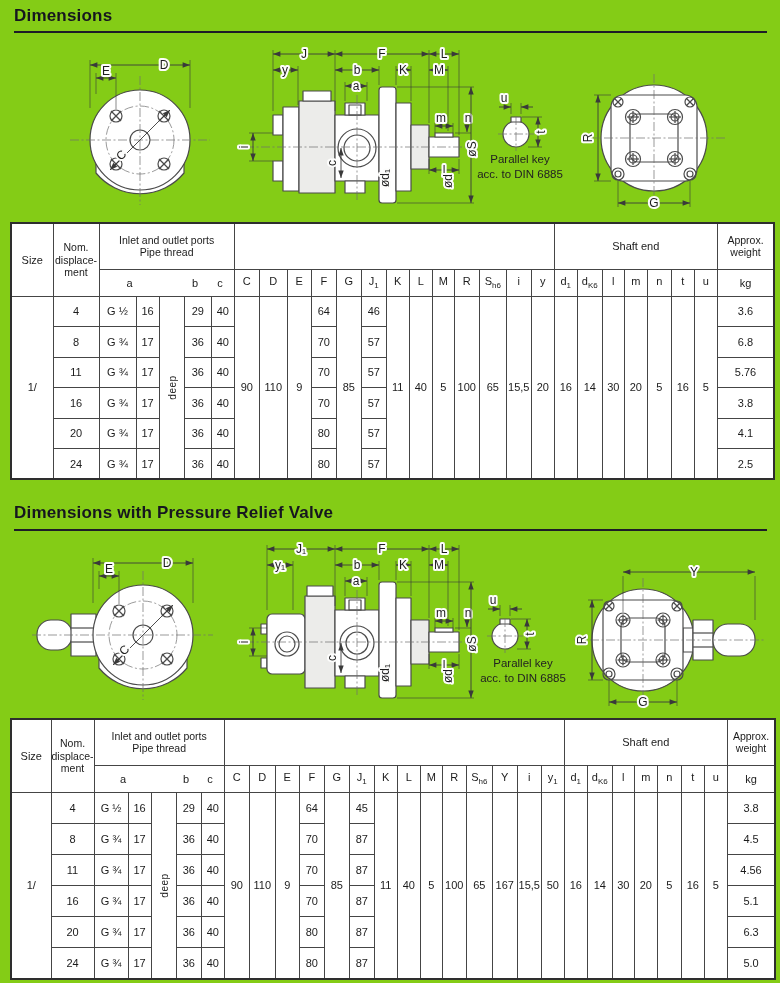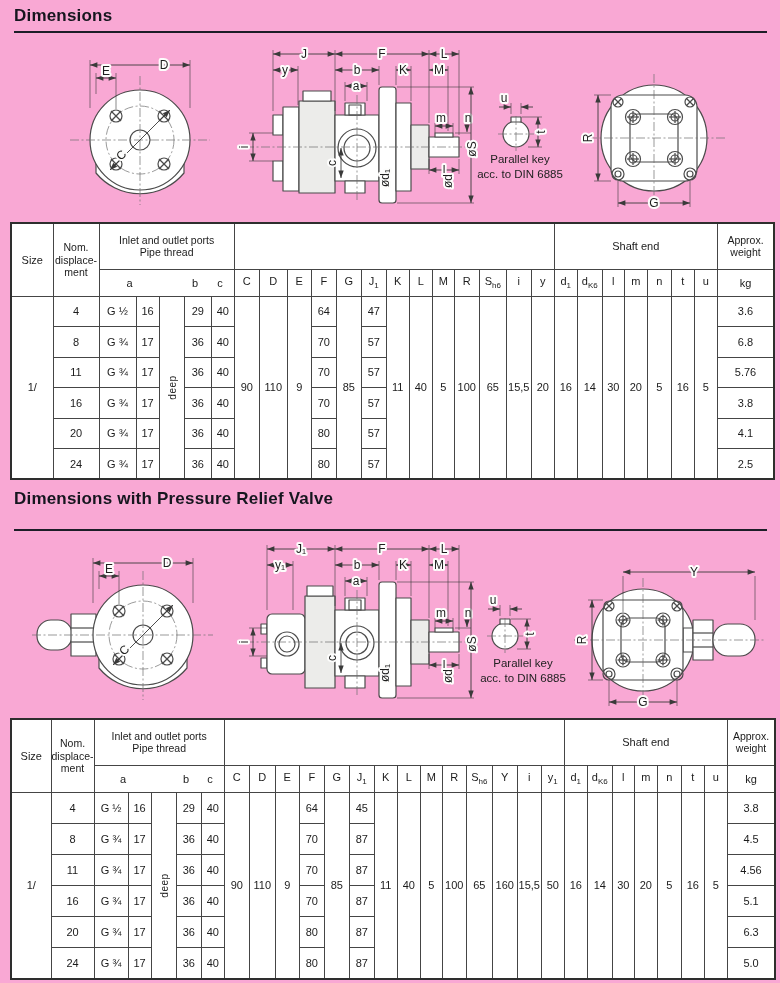--- a/index.html
+++ b/index.html
@@ -1,16 +1,16 @@
 <!DOCTYPE html>
 <html><head>
 <meta charset="utf-8">
 <style>
   html,body{margin:0;padding:0;background:#fff;}
-  .page{position:relative;width:780px;height:983px;background:#f9a8d4;font-family:"Liberation Sans",sans-serif;overflow:hidden;}
+  .page{position:relative;width:780px;height:983px;background:#84cc16;font-family:"Liberation Sans",sans-serif;overflow:hidden;}
   .sec-title{position:absolute;left:14px;font-size:17px;font-weight:bold;color:#16161f;letter-spacing:.2px;}
   .rule{position:absolute;left:14px;width:753px;height:2px;background:#1d1d27;}
   .cap{position:absolute;width:150px;text-align:center;font-size:11.5px;line-height:1.3;color:#222;}
 
   
   table.dim{position:absolute;left:10px;border-collapse:collapse;table-layout:fixed;background:#fff;border:2px solid #2e2e2e;}
   table.dim th,table.dim td{border:1px solid #454545;font-size:11px;font-weight:normal;color:#1b1b1b;text-align:center;padding:0;overflow:hidden;white-space:nowrap;}
   table.dim thead tr.h1{height:46px;}
   table.dim thead tr.h2{height:27px;}
   table.t1 tbody tr{height:30.5px;}
@@ -327,21 +327,21 @@
         <td>G ½</td>
         <td>16</td>
         <td rowspan="6" class="deepc"><span>deep</span></td>
         <td>29</td>
         <td>40</td>
         <td rowspan="6">90</td>
         <td rowspan="6">110</td>
         <td rowspan="6">9</td>
         <td>64</td>
         <td rowspan="6">85</td>
-        <td>47</td>
+        <td>46</td>
         <td rowspan="6">11</td>
         <td rowspan="6">40</td>
         <td rowspan="6">5</td>
         <td rowspan="6">100</td>
         <td rowspan="6">65</td>
         <td rowspan="6">15,5</td>
         <td rowspan="6">20</td>
         <td rowspan="6">16</td>
         <td rowspan="6">14</td>
         <td rowspan="6">30</td>
@@ -397,21 +397,21 @@
         <td>17</td>
         <td>36</td>
         <td>40</td>
         <td>80</td>
         <td>57</td>
         <td class="kgc">2.5</td>
       </tr>
     </tbody>
   </table>
 
-  <div class="sec-title" style="top:489px">Dimensions with Pressure Relief Valve</div>
+  <div class="sec-title" style="top:503px">Dimensions with Pressure Relief Valve</div>
   <div class="rule" style="top:529px"></div>
 
   <svg class="draw" style="left:30px;top:550px" width="230" height="160" viewBox="0 0 230 160">
     <g>
       <rect class="lnf" x="7" y="70" width="35" height="30" rx="14"></rect>
       <rect class="lnf" x="41" y="64" width="25" height="42"></rect>
       <line class="ln" x1="41" y1="78" x2="66" y2="78"></line>
         <line class="ln" x1="41" y1="92" x2="66" y2="92"></line>
       <path class="lnf" d="M69,107 A51,51 0 0 0 157,107 L157,118 A57,57 0 0 1 69,118 Z"></path>
       <circle class="lnf" cx="113" cy="85" r="50"></circle>
@@ -704,21 +704,21 @@
         <td rowspan="6">110</td>
         <td rowspan="6">9</td>
         <td>64</td>
         <td rowspan="6">85</td>
         <td>45</td>
         <td rowspan="6">11</td>
         <td rowspan="6">40</td>
         <td rowspan="6">5</td>
         <td rowspan="6">100</td>
         <td rowspan="6">65</td>
-        <td rowspan="6">160</td>
+        <td rowspan="6">167</td>
         <td rowspan="6">15,5</td>
         <td rowspan="6">50</td>
         <td rowspan="6">16</td>
         <td rowspan="6">14</td>
         <td rowspan="6">30</td>
         <td rowspan="6">20</td>
         <td rowspan="6">5</td>
         <td rowspan="6">16</td>
         <td rowspan="6">5</td>
         <td class="kgc">3.8</td>

